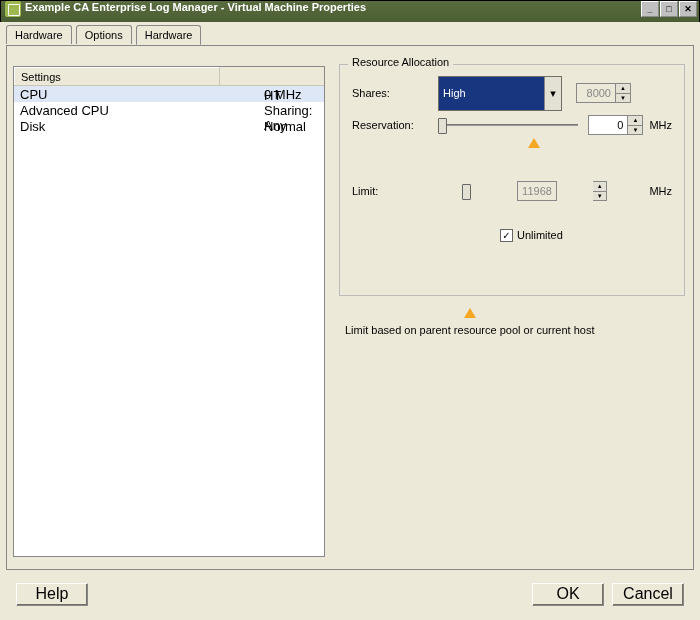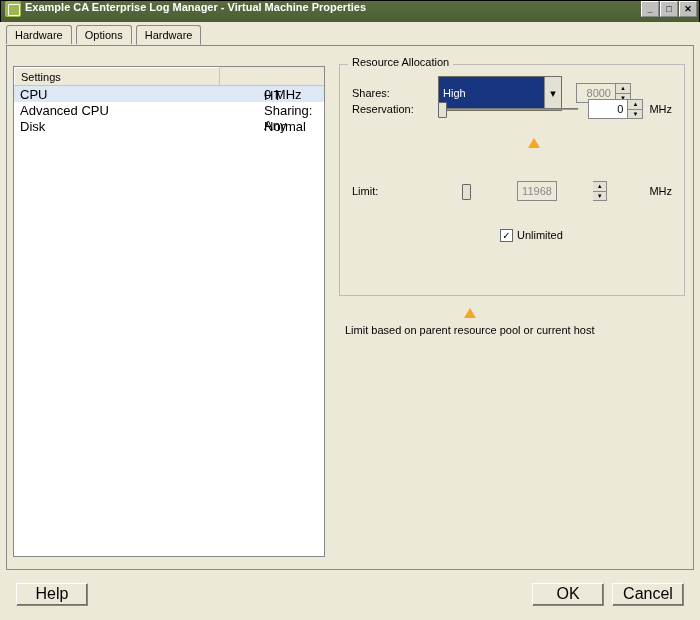--- a/index.html
+++ b/index.html
@@ -290,21 +290,21 @@
           <div class="dd">▾</div>
         </div>
         <div style="width:14px"></div>
         <input class="num-input disabled" readonly="" value="8000" style="">
         <div class="spinner">
             <div>▲</div>
             <div>▼</div>
           </div>
       </div>
 
-      <div class="gb-row" style="top:34px;">
+      <div class="gb-row" style="top:50px;">
         <div class="gb-label">Reservation:</div>
         <div class="slider">
           <div class="slider-track"></div>
           <div class="slider-thumb" style="left:0;"></div>
         </div>
         <input class="num-input" value="0" style="">
         <div class="spinner">
             <div>▲</div>
             <div>▼</div>
           </div>

